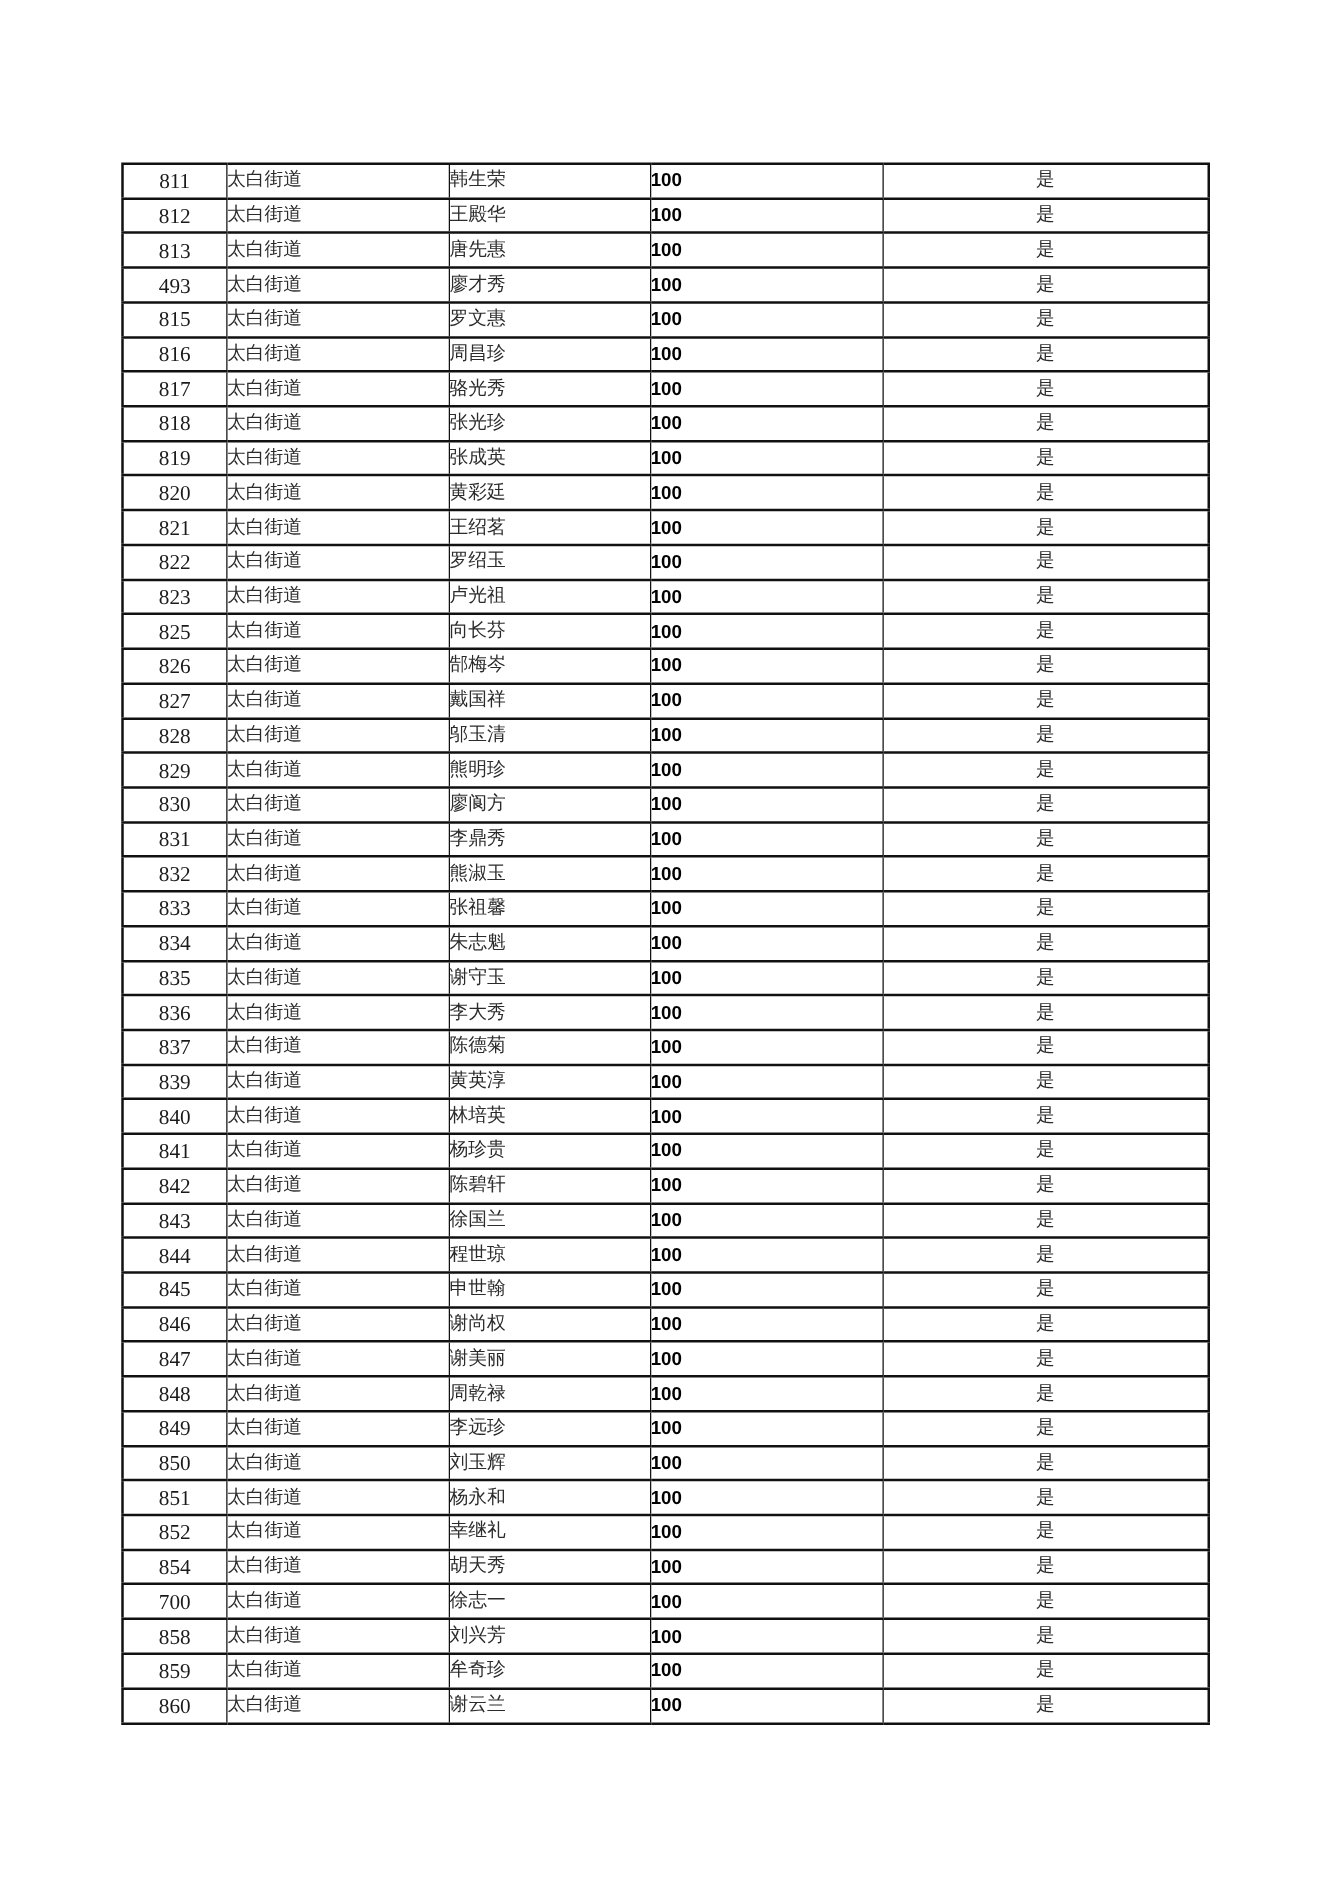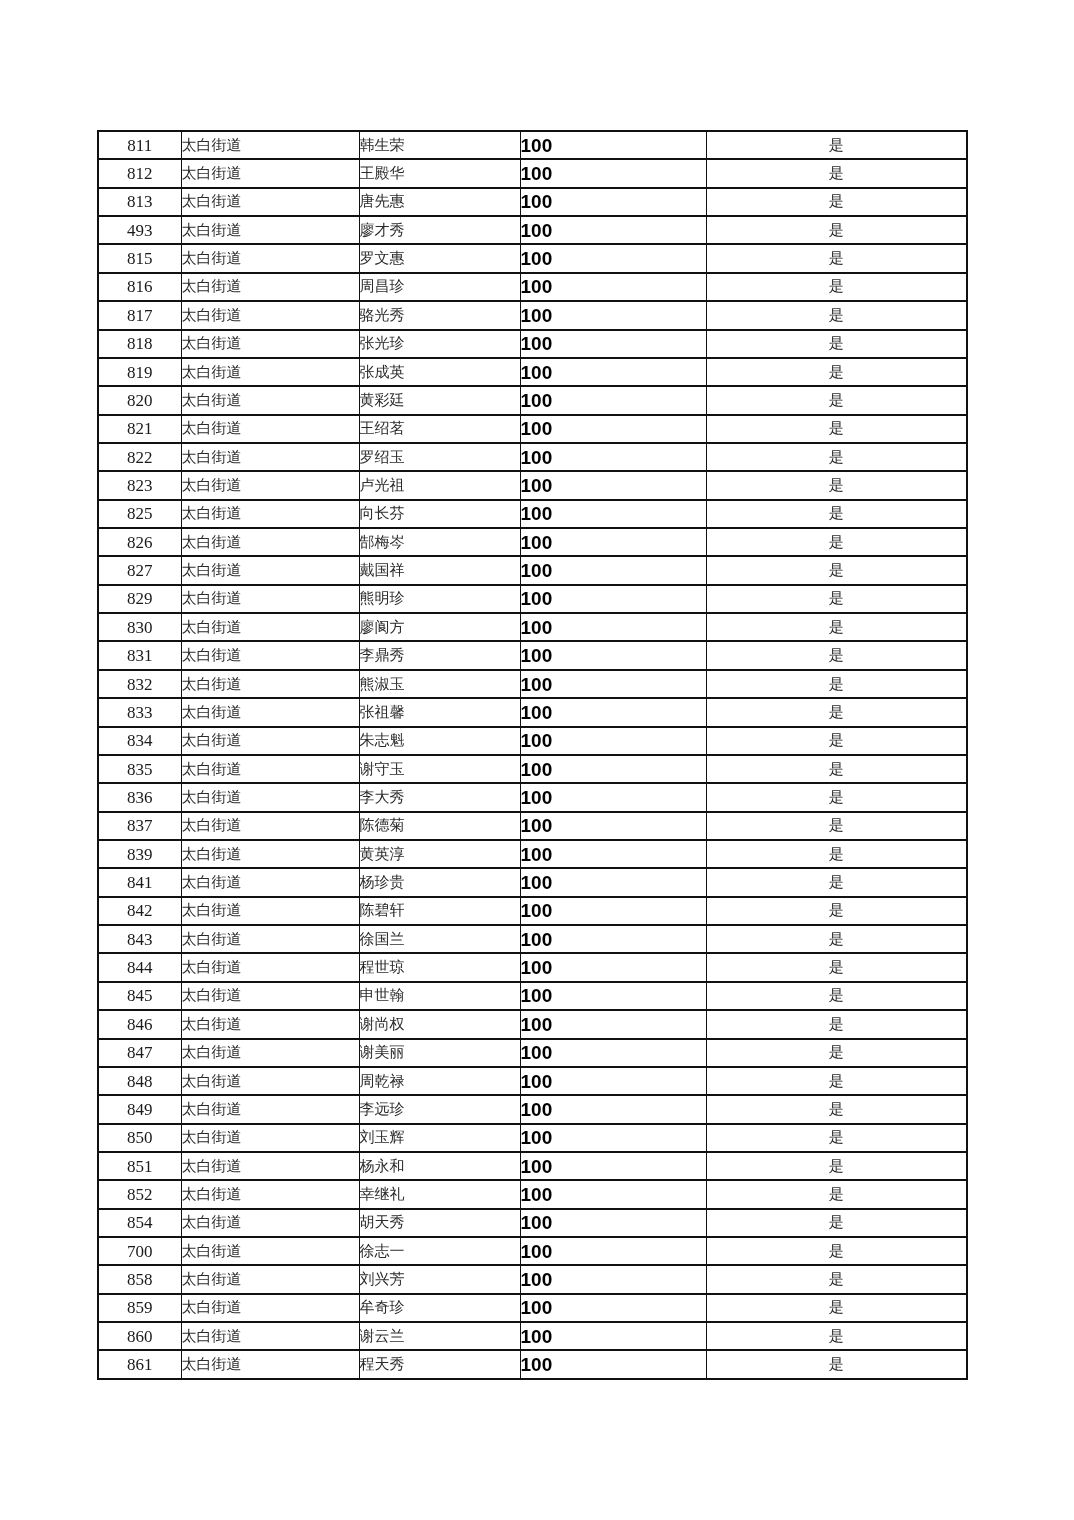--- a/index.html
+++ b/index.html
@@ -42,21 +42,21 @@
   }
   td.c-street, td.c-name {
     font-family: "Liberation Serif", "DejaVu Serif", serif;
     font-size: 15px;
     color: var(--text, #2b2b2b);
     text-align: left;
     padding-left: 5px;
   }
   td.c-score {
     font-family: "Liberation Sans", "DejaVu Sans", sans-serif;
-    font-size: 19px;
+    font-size: 15px;
     font-weight: bold;
     color: var(--score-text, #000000);
     text-align: left;
     padding-left: 4px;
   }
   td.c-flag {
     font-family: "Liberation Serif", "DejaVu Serif", serif;
     font-size: 15px;
     color: var(--text, #2b2b2b);
     text-align: center;
@@ -181,20 +181,27 @@
           <td class="c-flag">是</td>
         </tr>
         <tr>
           <td class="c-num">827</td>
           <td class="c-street">太白街道</td>
           <td class="c-name">戴国祥</td>
           <td class="c-score">100</td>
           <td class="c-flag">是</td>
         </tr>
         <tr>
+          <td class="c-num">828</td>
+          <td class="c-street">太白街道</td>
+          <td class="c-name">邬玉清</td>
+          <td class="c-score">100</td>
+          <td class="c-flag">是</td>
+        </tr>
+        <tr>
           <td class="c-num">829</td>
           <td class="c-street">太白街道</td>
           <td class="c-name">熊明珍</td>
           <td class="c-score">100</td>
           <td class="c-flag">是</td>
         </tr>
         <tr>
           <td class="c-num">830</td>
           <td class="c-street">太白街道</td>
           <td class="c-name">廖阆方</td>
@@ -251,20 +258,27 @@
           <td class="c-flag">是</td>
         </tr>
         <tr>
           <td class="c-num">839</td>
           <td class="c-street">太白街道</td>
           <td class="c-name">黄英淳</td>
           <td class="c-score">100</td>
           <td class="c-flag">是</td>
         </tr>
         <tr>
+          <td class="c-num">840</td>
+          <td class="c-street">太白街道</td>
+          <td class="c-name">林培英</td>
+          <td class="c-score">100</td>
+          <td class="c-flag">是</td>
+        </tr>
+        <tr>
           <td class="c-num">841</td>
           <td class="c-street">太白街道</td>
           <td class="c-name">杨珍贵</td>
           <td class="c-score">100</td>
           <td class="c-flag">是</td>
         </tr>
         <tr>
           <td class="c-num">842</td>
           <td class="c-street">太白街道</td>
           <td class="c-name">陈碧轩</td>
@@ -366,25 +380,18 @@
           <td class="c-num">859</td>
           <td class="c-street">太白街道</td>
           <td class="c-name">牟奇珍</td>
           <td class="c-score">100</td>
           <td class="c-flag">是</td>
         </tr>
         <tr>
           <td class="c-num">860</td>
           <td class="c-street">太白街道</td>
           <td class="c-name">谢云兰</td>
-          <td class="c-score">100</td>
-          <td class="c-flag">是</td>
-        </tr>
-        <tr>
-          <td class="c-num">861</td>
-          <td class="c-street">太白街道</td>
-          <td class="c-name">程天秀</td>
           <td class="c-score">100</td>
           <td class="c-flag">是</td>
         </tr>
       </tbody>
   </table>
 </div>
 
 </body></html>

